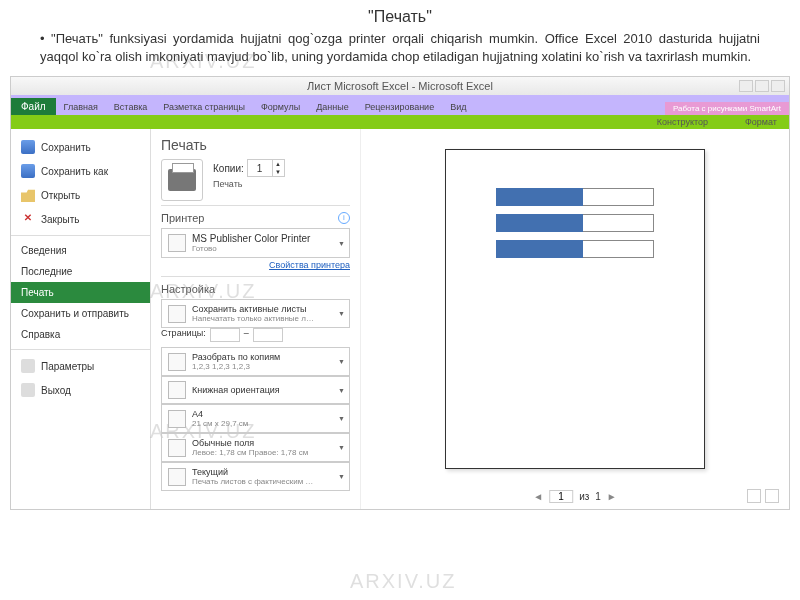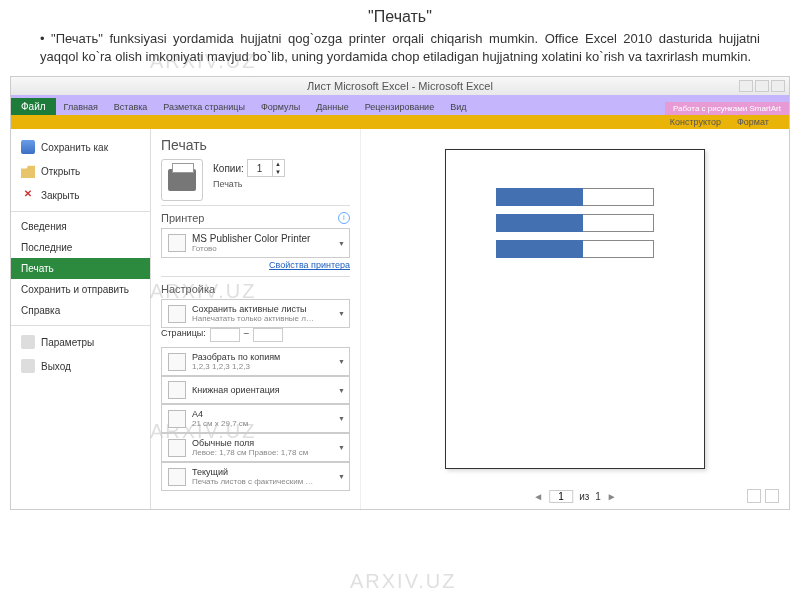--- a/index.html
+++ b/index.html
@@ -78,27 +78,27 @@
 .rtab { padding: 3px 8px; color: #444; }
 .context-tab {
 margin-left: auto;
 background: #e89ad4;
 color: #fff;
 padding: 2px 8px;
 font-size: 8px;
 text-align: center;
 }
 .context-sub {
-background: #eab308;
-padding: 2px 20px;
+background: #84cc16;
+padding: 2px 12px;
 font-size: 9px;
 color: #555;
 display: flex;
 justify-content: flex-end;
-gap: 16px;
+gap: 37px;
 }
 .backstage {
 display: flex;
 height: 380px;
 }
 .bs-sidebar {
 width: 140px;
 background: #fff;
 border-right: 1px solid #ddd;
 padding: 6px 0;
@@ -256,20 +256,24 @@
     <div class="context-tab">Работа с рисунками SmartArt</div>
   </div>
   <div class="context-sub">
     <span>Конструктор</span>
     <span>Формат</span>
   </div>
 
   <div class="backstage">
 
     <div class="bs-sidebar">
+      <div class="bs-item">
+        <span class="bs-icon icon-save"></span>
+        <span>Сохранить</span>
+      </div>
       <div class="bs-item">
         <span class="bs-icon icon-saveas"></span>
         <span>Сохранить как</span>
       </div>
       <div class="bs-item">
         <span class="bs-icon icon-open"></span>
         <span>Открыть</span>
       </div>
       <div class="bs-item">
         <span class="bs-icon icon-close">✕</span>

